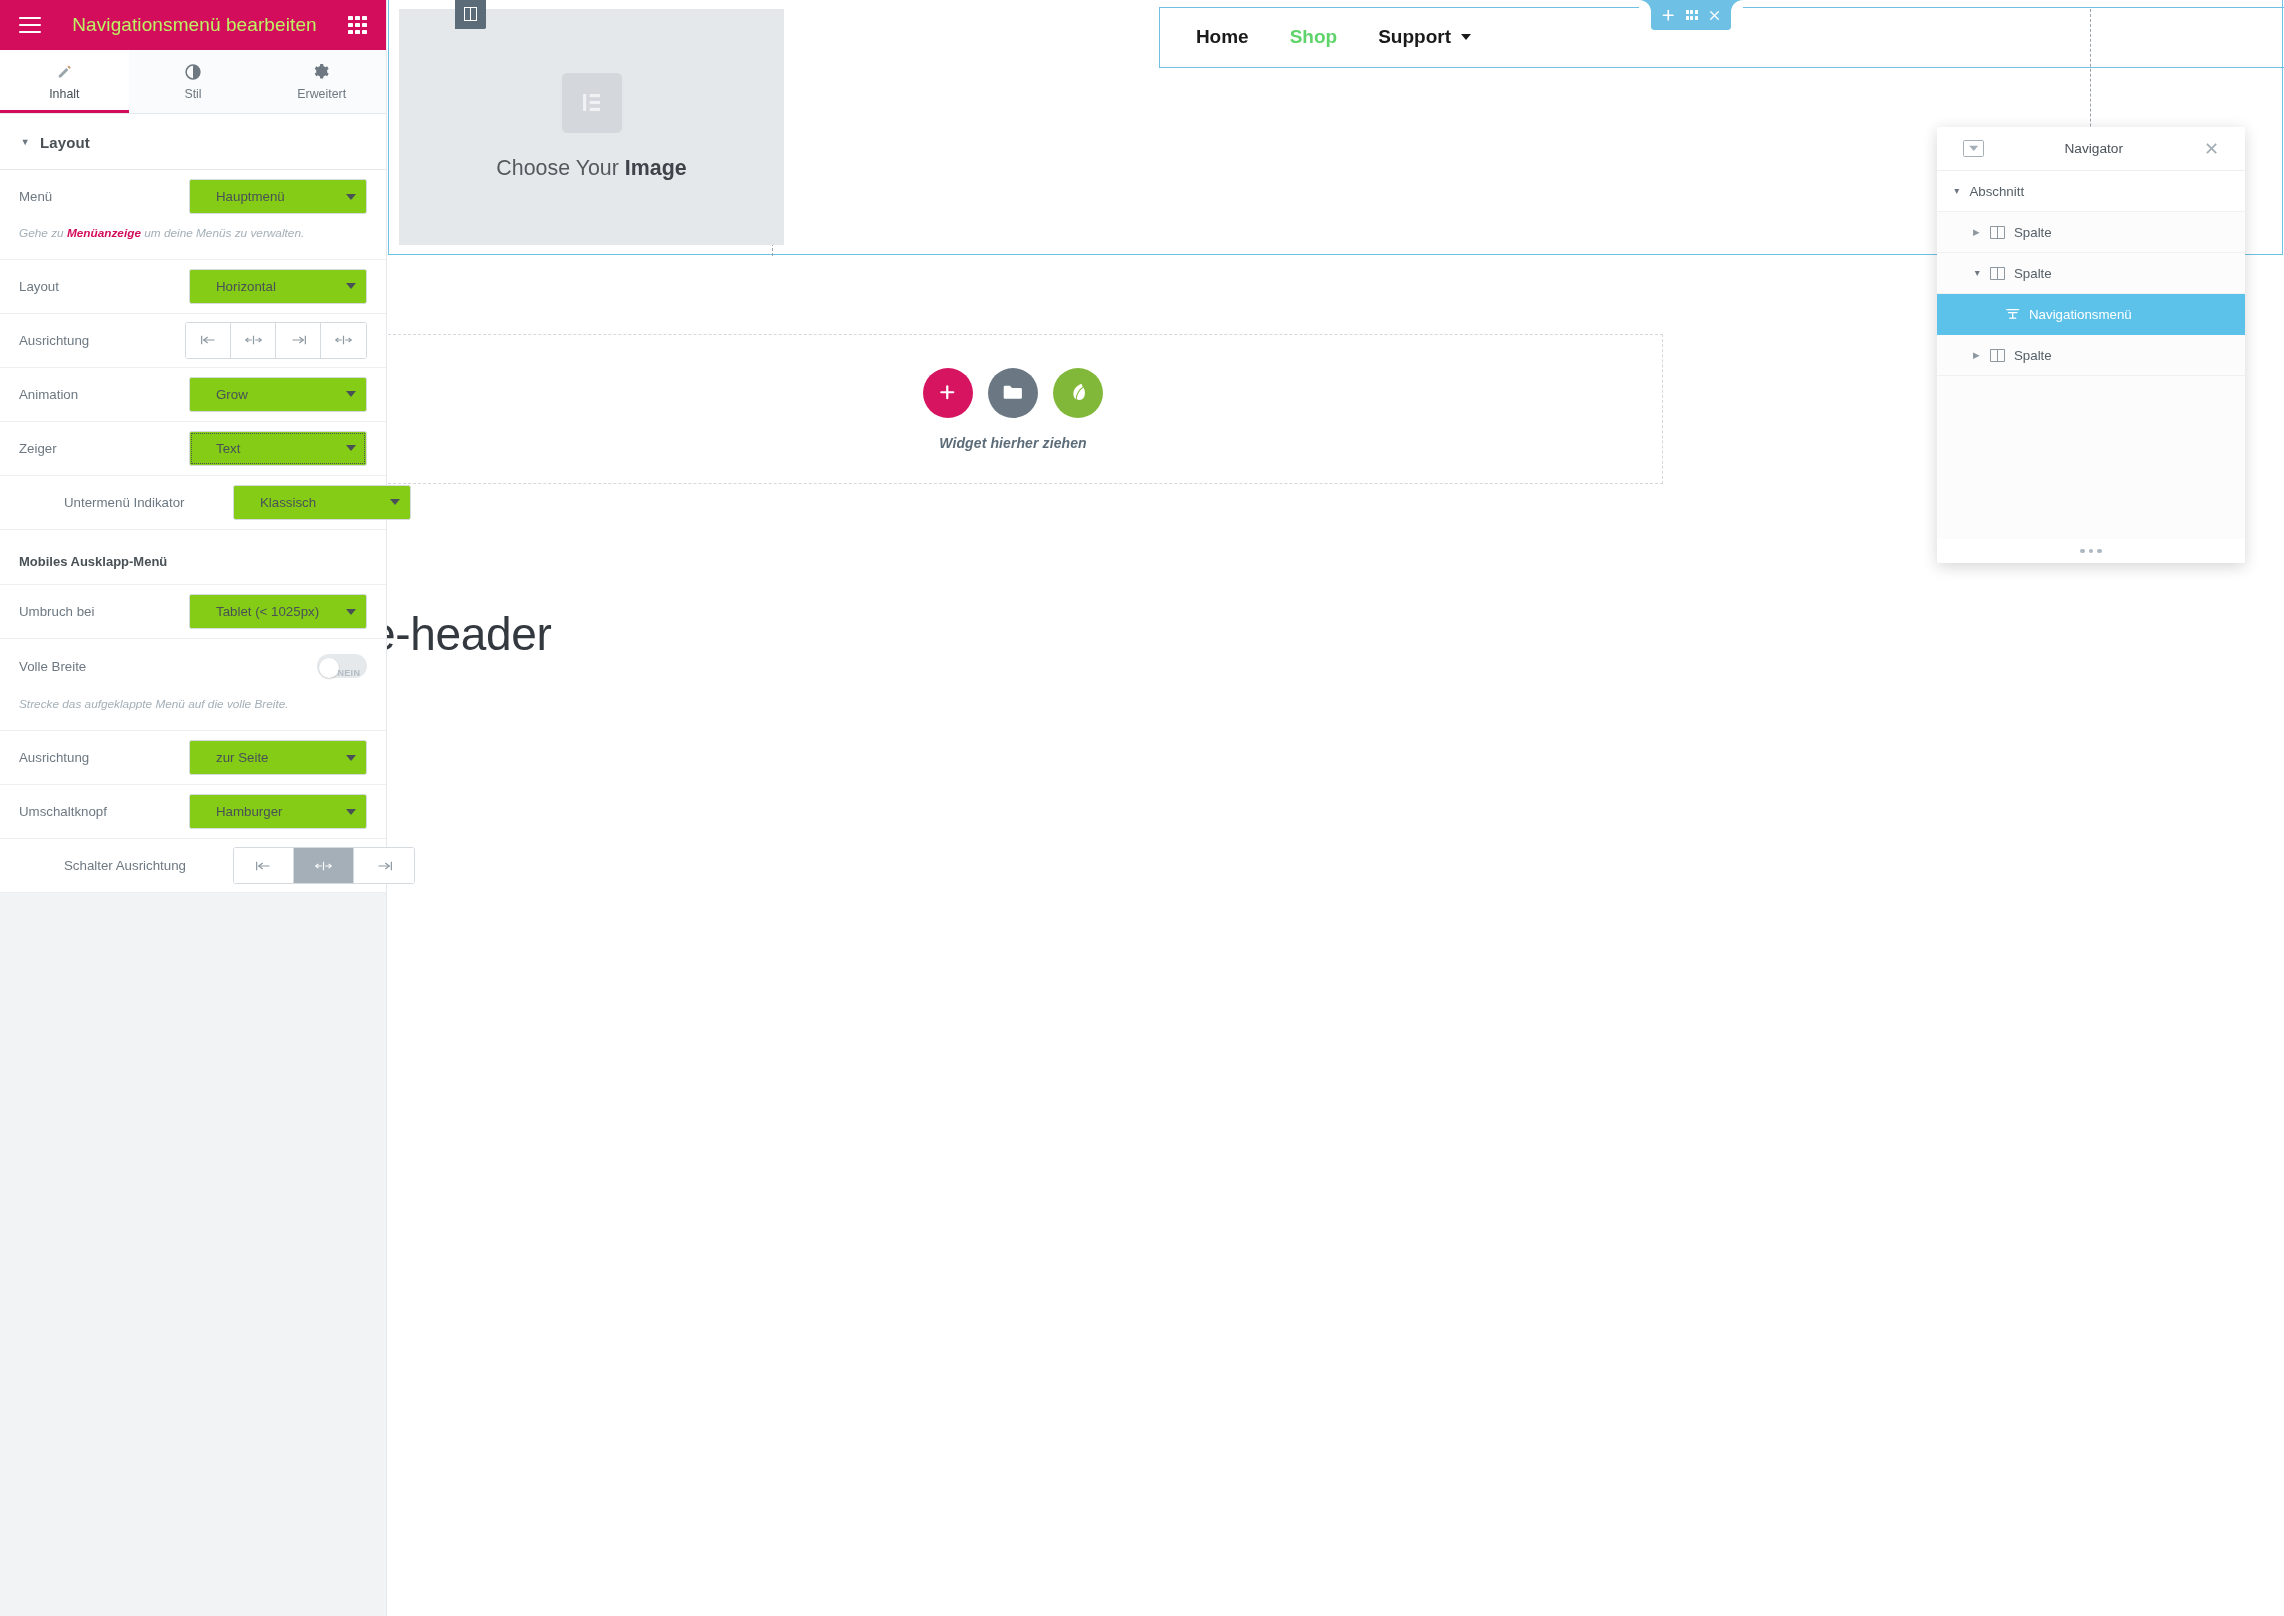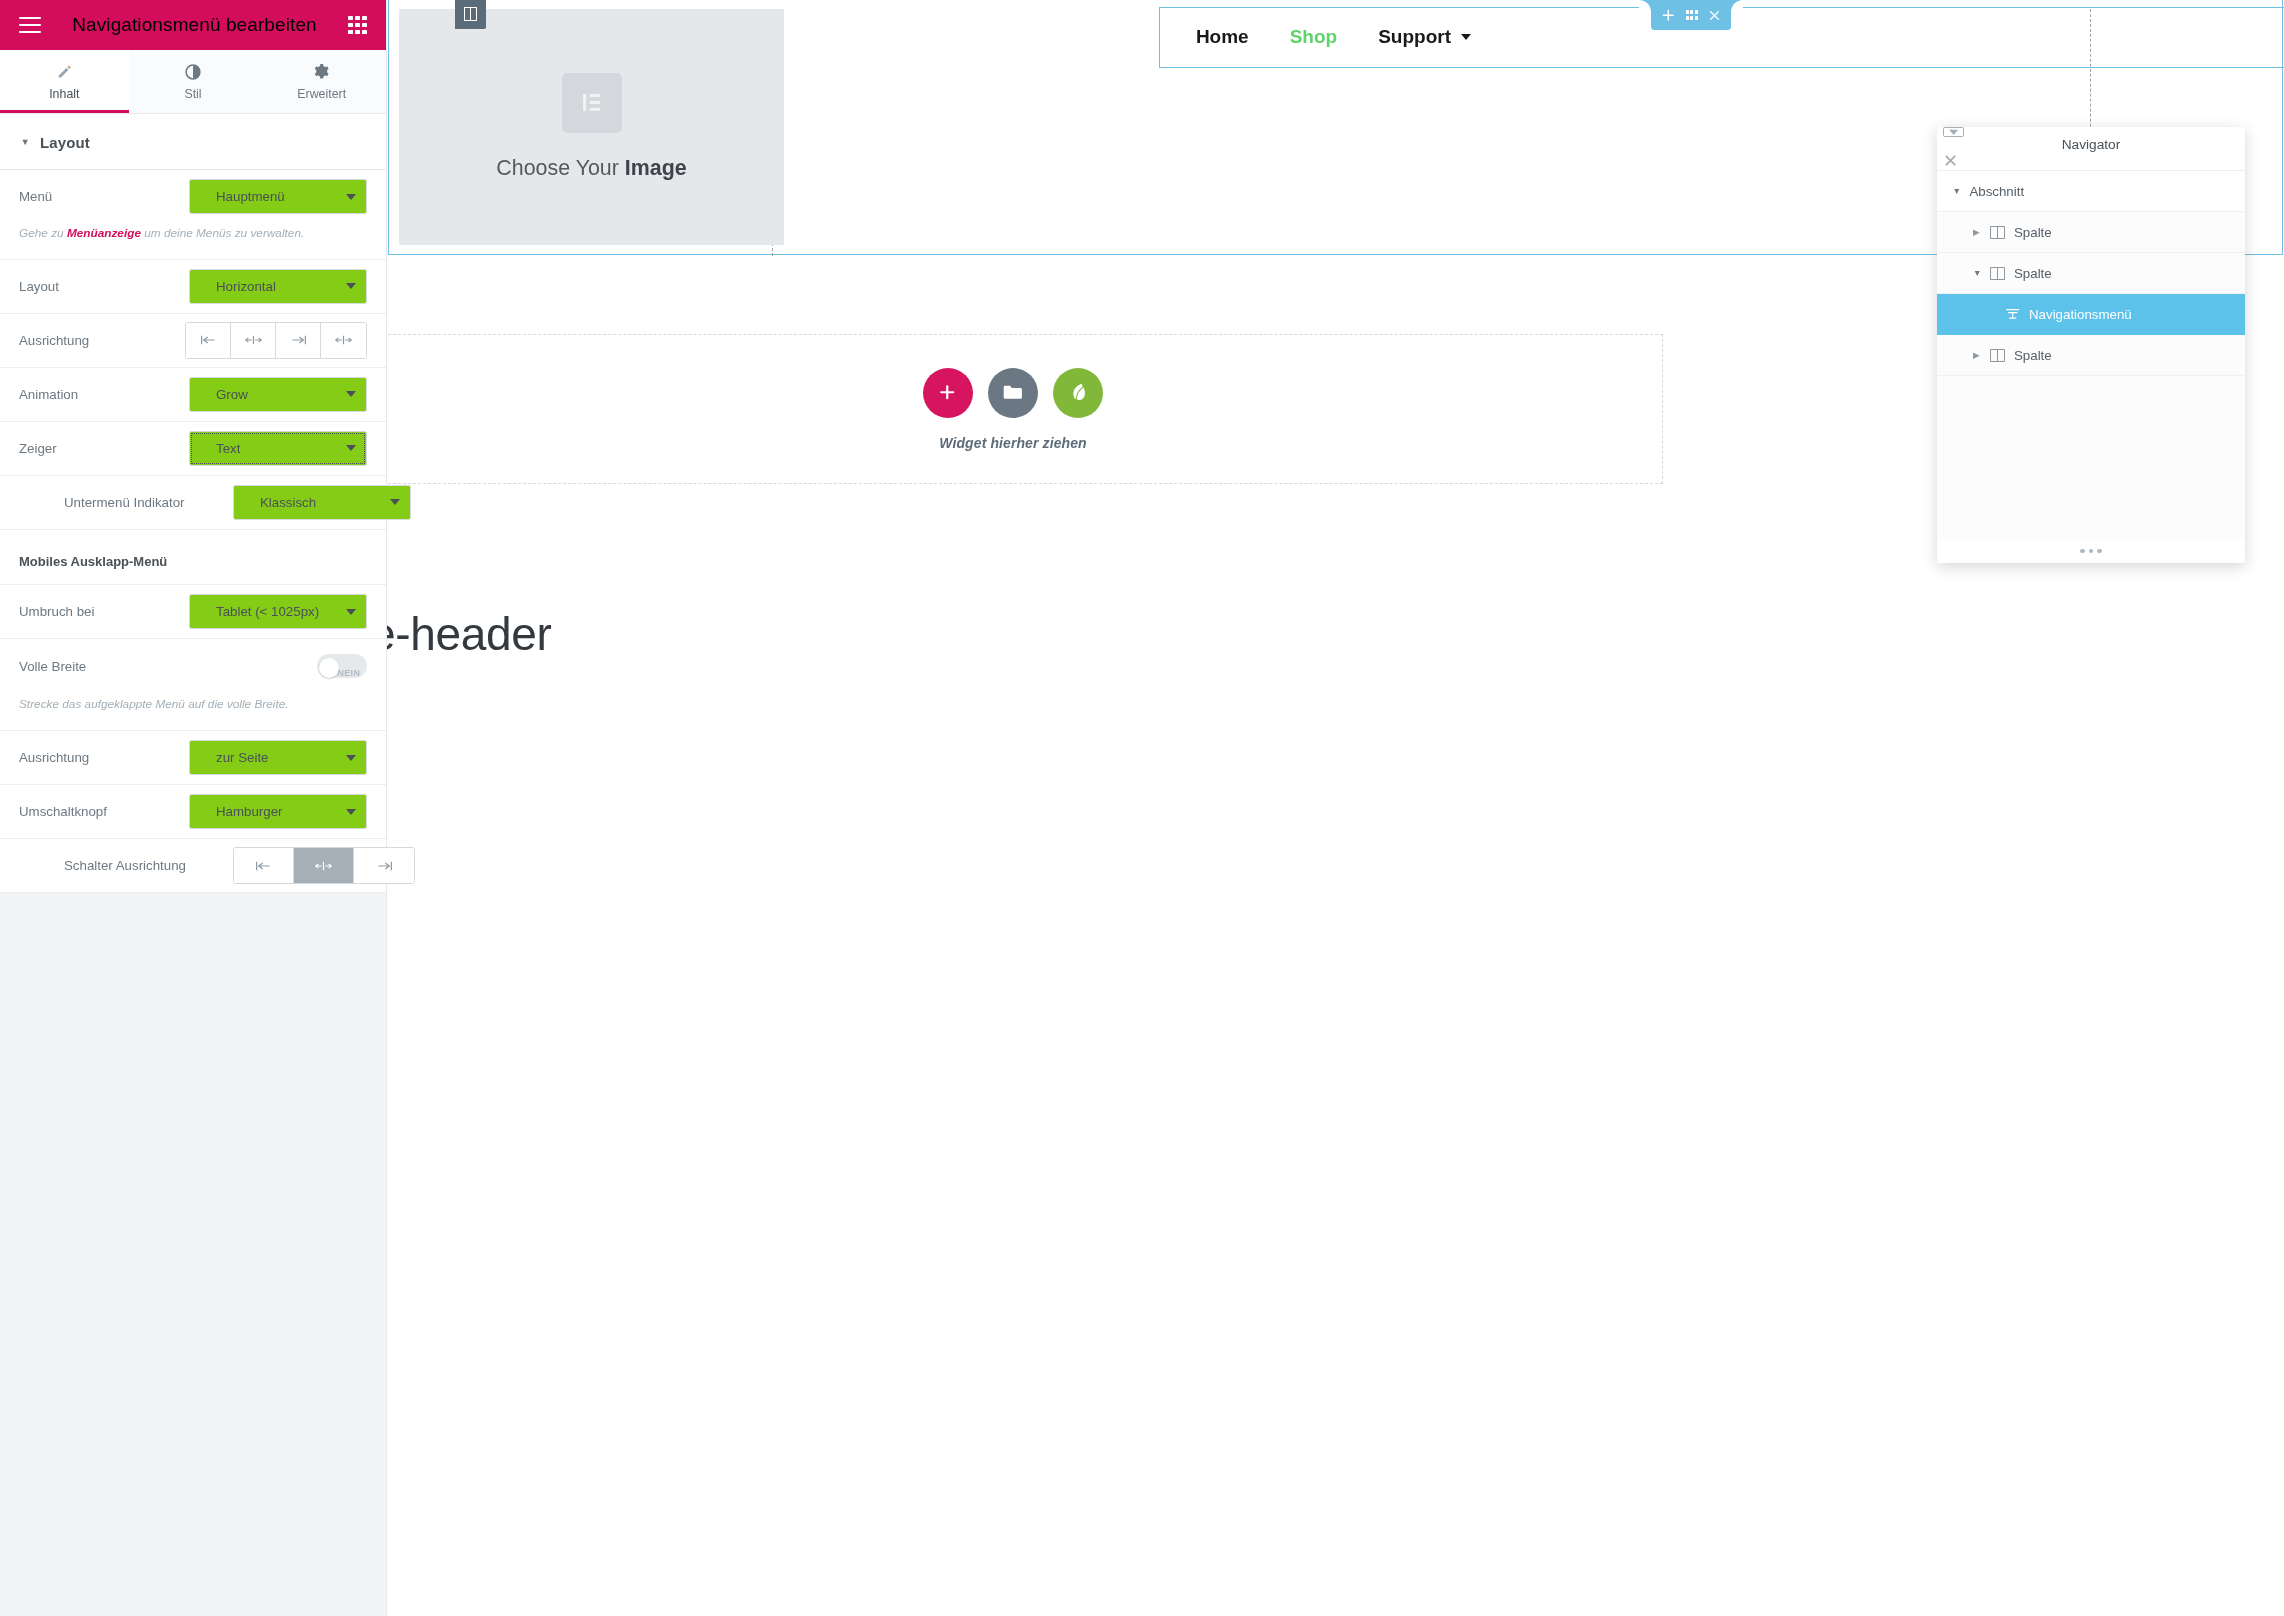--- a/index.html
+++ b/index.html
@@ -21,21 +21,21 @@
     width: 387px; background: #ffffff;
     border-right: 0.9px solid #e6e9ec;
   }
   .panel-header {
     height: 50px; background: #d30c5c;
     display: flex; align-items: center; justify-content: space-between;
     padding: 0 19px; color: #fff;
   }
   .ph-title {
     font-size: 19px; font-weight: 500; letter-spacing: 0.1px;
-    flex: 1; text-align: center; color:#000000;
+    flex: 1; text-align: center; color:#bef264;
   }
   .hamburger { width: 22px; height: 16.3px; display:flex; flex-direction:column; justify-content:space-between; cursor:pointer;}
   .hamburger span { display:block; height:2.2px; background:#fff; border-radius:0.9px; }
   .grid9 { width: 19px; height: 19px; display:grid; grid-template-columns:repeat(3,1fr); grid-template-rows:repeat(3,1fr); gap:2.6px; cursor:pointer;}
   .grid9 i { background:#fff; border-radius:0.4px; display:block; }
 
   .tabs { display:flex; height: 64px; background:#fafbfc; border-bottom:0.9px solid #e6e9ec;}
   .tab {
     flex:1; display:flex; flex-direction:column; align-items:center; justify-content:center;
     gap:6px; cursor:pointer; position:relative; background:#fafbfc;
@@ -222,22 +222,22 @@
 
   
   #navigator {
     position:absolute; left:1937px; top:127px; width:308px; height:436px;
     background:#fff; border-radius:2.6px;
     box-shadow:0 3.4px 15.4px rgba(0,0,0,.16);
     z-index:60; overflow:hidden;
     display:flex; flex-direction:column;
   }
   .nav-head {
-    height:44px; display:flex; justify-content:space-between;
-    padding:0 6px; border-bottom:0.9px solid #eceef0; background:#fff;flex-direction:column;
+    height:44px; display:flex; align-items:center; justify-content:space-between;
+    padding:0 26px; border-bottom:0.9px solid #eceef0; background:#fff;
   }
   .nav-head-title { font-size:13.7px; color:#495157; flex:1; text-align:center; }
   .nav-dock {
     width:20.5px;height:17px;border:1.4px solid #a4afb7;border-radius:1.7px;
     display:flex;align-items:center;justify-content:center; cursor:pointer;
   }
   .nav-close { font-size:18px; color:#a4afb7; cursor:pointer; line-height:1; font-weight:300;}
 
   .nav-tree { flex:1; background:#fcfcfd; overflow:hidden; }
   .tree-row {

